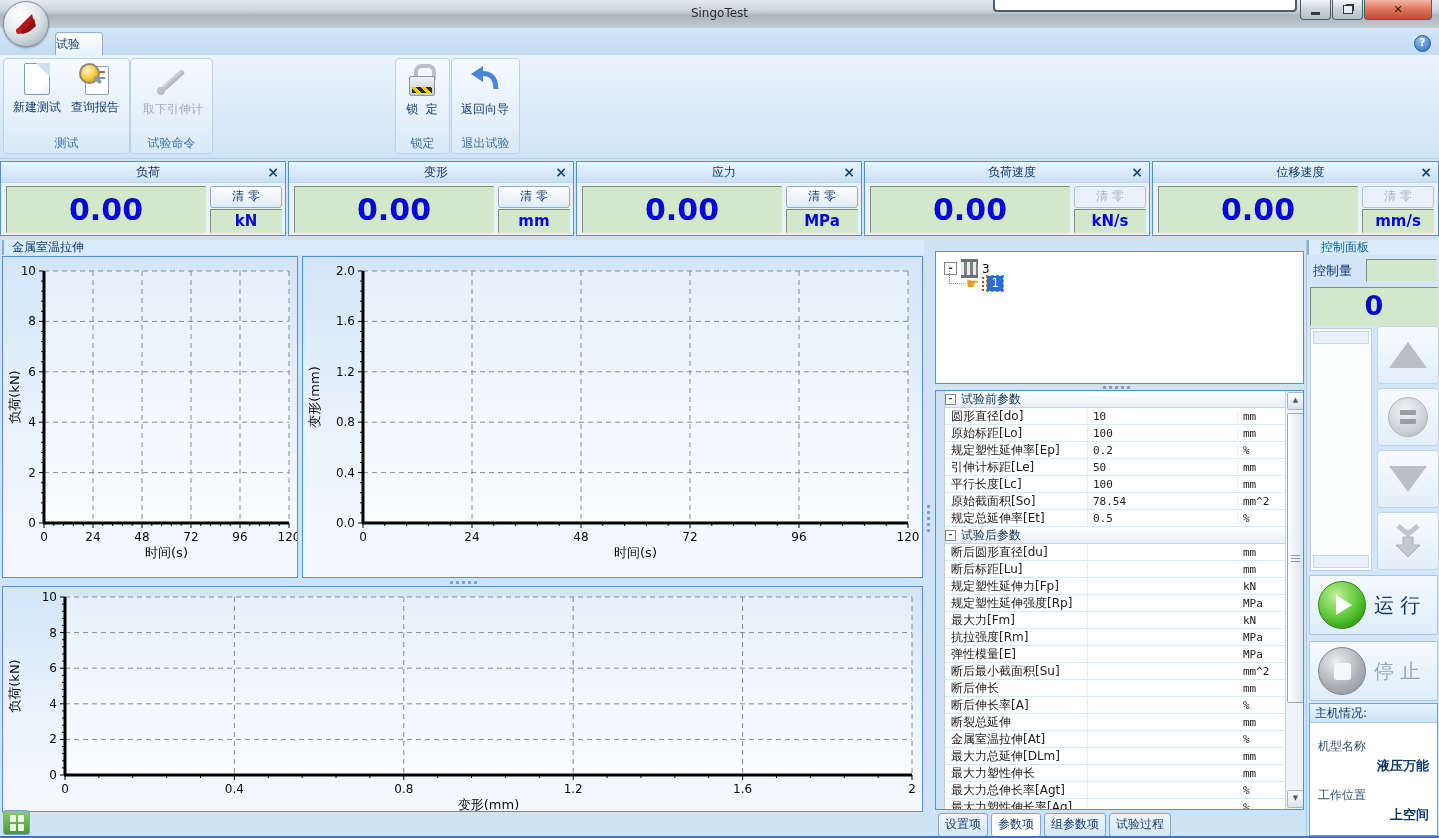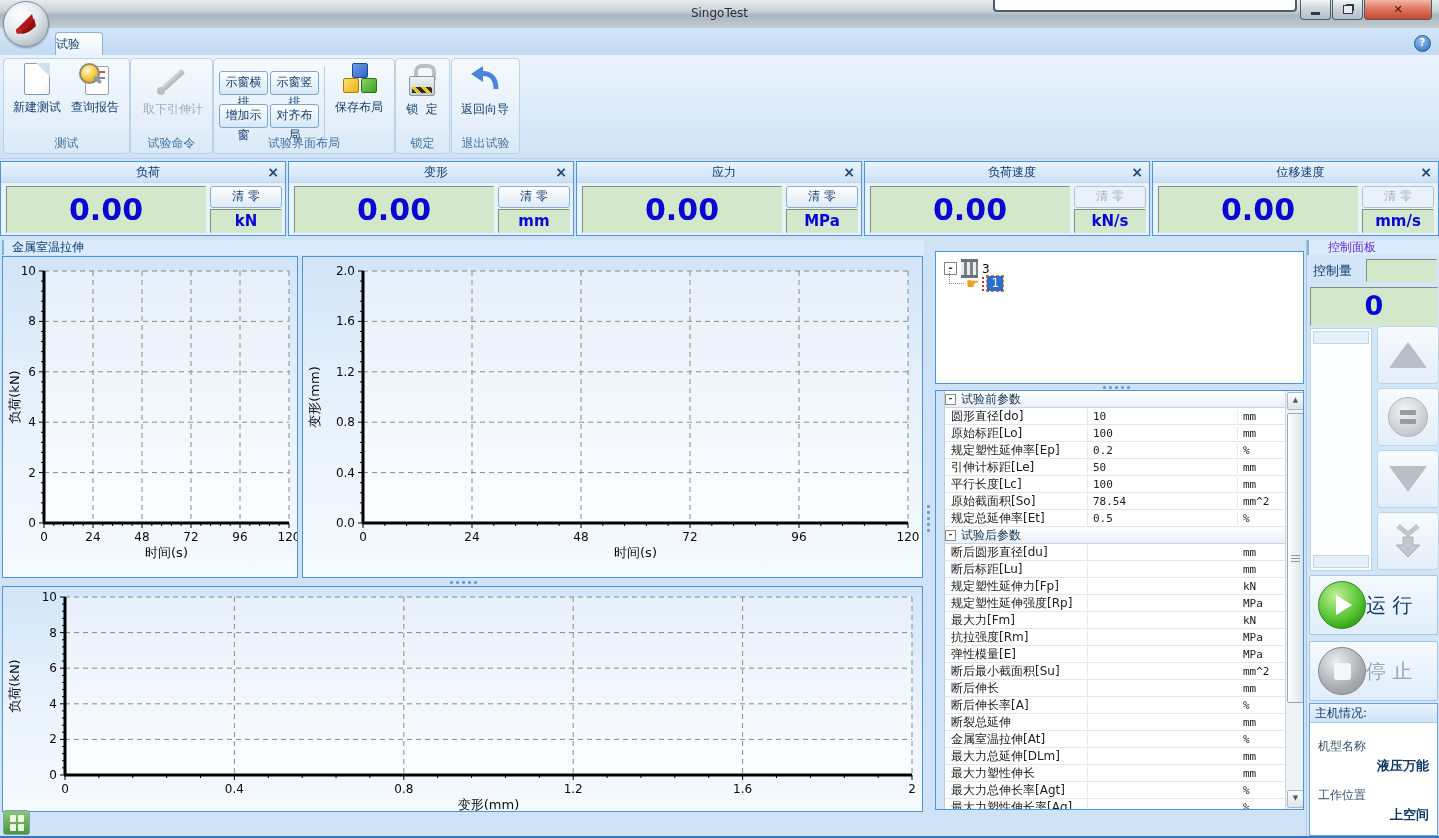--- a/index.html
+++ b/index.html
@@ -134,38 +134,38 @@
     border:1px solid #9aa8b6;border-radius:2px;}
   .sthumb::after{content:'';position:absolute;left:3px;top:50%;width:9px;height:1px;background:#8a98a6;
     box-shadow:0 3px 0 #8a98a6,0 -3px 0 #8a98a6;}
   .bottom-tabs{position:absolute;left:933px;top:811px;width:372px;height:27px;background:#cfe3f6;display:flex;gap:3px;
     padding:2px 0 0 5px;box-sizing:border-box;}
   .btab{height:22px;padding:0 6px;border:1px solid #7ba7d0;border-radius:3px;font-size:12px;color:#1b3f70;
     line-height:20px;background:linear-gradient(180deg,#eef5fc,#d5e6f5);}
   .btab.active{background:#ffffff;}
   
   .ctrlpanel{position:absolute;left:1306px;top:240px;width:133px;height:598px;background:#d3e6f8;border-left:1px solid #a9c6e2;}
-  .cp-header{height:15px;background:#d9ebfc;font-size:12px;color:#6d28d9;line-height:15px;padding-left:19px;border-left:2px solid #7fb0e0;}
+  .cp-header{height:15px;background:#d9ebfc;font-size:12px;color:#0369a1;line-height:15px;padding-left:12px;border-left:2px solid #7fb0e0;}
   .cp-label{position:absolute;left:6px;top:22px;font-size:13px;color:#12386b;}
   .cp-input{position:absolute;left:59px;top:19px;width:69px;height:21px;background:#d3e7ca;
     border:1px solid;border-color:#7f907c #d8e8d0 #d8e8d0 #7f907c;}
   .cp-display{position:absolute;left:3px;top:47px;width:126px;height:37px;background:#d3e7ca;
     border:1px solid;border-color:#7f907c #d8e8d0 #d8e8d0 #7f907c;
     color:#0707d6;font-size:27px;font-weight:bold;text-align:center;line-height:36px;}
   .cp-track{position:absolute;left:3px;top:88px;width:62px;height:243px;background:#fbfdfe;border:1px solid #b9d0e6;box-sizing:border-box;}
   .cp-cap{position:absolute;left:2px;width:54px;height:11px;background:#e7f0f9;border:1px solid #c0d6ea;}
   .jogbtn{position:absolute;left:70px;width:60px;height:56px;border:1px solid #bdd4ea;border-radius:4px;
     background:linear-gradient(180deg,#f7fbfe,#e3eef9);display:flex;align-items:center;justify-content:center;}
   .tri-up{width:0;height:0;border-left:19px solid transparent;border-right:19px solid transparent;border-bottom:26px solid #b9bfc7;}
   .tri-down{width:0;height:0;border-left:19px solid transparent;border-right:19px solid transparent;border-top:26px solid #b9bfc7;}
   .eqcircle{width:38px;height:38px;border-radius:50%;background:radial-gradient(circle at 42% 34%,#f4f5f7,#c6cbd1 70%,#aab0b7);
     border:1px solid #b0b6bd;display:flex;flex-direction:column;gap:4px;align-items:center;justify-content:center;}
   .eqcircle i{width:16px;height:5px;background:#959da5;border-radius:1px;}
   .runbtn,.stopbtn{position:absolute;left:2px;width:129px;height:60px;border:1px solid #a8c6e4;border-radius:2px;
-    background:linear-gradient(180deg,#f4f9fe,#dfedfa);display:flex;align-items:center;padding-left:8px;box-sizing:border-box;gap:0;}
+    background:linear-gradient(180deg,#f4f9fe,#dfedfa);display:flex;align-items:center;padding-left:8px;box-sizing:border-box;gap:8px;}
   .runcircle{width:46px;height:46px;border-radius:50%;border:1px solid #2d8a14;
     background:radial-gradient(circle at 38% 30%,#c2f098,#57c434 55%,#2d9e12 80%,#1f8a08);display:flex;align-items:center;justify-content:center;}
   .runcircle i{width:0;height:0;border-left:16px solid #ffffff;border-top:10px solid transparent;border-bottom:10px solid transparent;margin-left:4px;}
   .stopcircle{width:46px;height:46px;border-radius:50%;border:1px solid #84888d;
     background:radial-gradient(circle at 38% 30%,#eceef0,#a9adb2 60%,#8e9298);display:flex;align-items:center;justify-content:center;}
   .stopcircle i{width:17px;height:17px;background:#f4f6f8;border-radius:3px;}
   .runlabel{font-size:20px;color:#123a66;white-space:pre;}
   .stoplabel{font-size:20px;color:#97a5b4;white-space:pre;}
   .hostbox{position:absolute;left:2px;top:463px;width:129px;height:133px;background:#fff;border:1px solid #6fa3d8;box-sizing:border-box;}
   .hosthdr{height:18px;background:linear-gradient(180deg,#e8f3fd,#cfe4f7);border-bottom:1px solid #aac8e4;
@@ -229,36 +229,20 @@
     </div>
 
     <div class="rgroup" style="left:130px;width:81px;">
       <div class="bigbtn disabled" style="left:10px;width:64px;">
         <div class="icon-ext"></div>
         <div class="blabel">取下引伸计</div>
       </div>
       <div class="rglabel">试验命令</div>
     </div>
 
-    <div class="rgroup" style="left:213px;width:180px;">
-      <div class="smallbtn" style="left:5px;top:12px;">示窗横排</div>
-      <div class="smallbtn" style="left:56px;top:12px;">示窗竖排</div>
-      <div class="smallbtn" style="left:5px;top:45px;">增加示窗</div>
-      <div class="smallbtn" style="left:56px;top:45px;">对齐布局</div>
-      <div class="vsep" style="left:110px;"></div>
-      <div class="bigbtn" style="left:116px;">
-        <div class="icon-cubes">
-            <span class="c-blue"></span>
-            <span class="c-yellow"></span>
-            <span class="c-green"></span>
-          </div>
-        <div class="blabel">保存布局</div>
-      </div>
-      <div class="rglabel">试验界面布局</div>
-    </div>
 
     <div class="rgroup" style="left:395px;width:53px;">
       <div class="bigbtn" style="left:-3px;">
         <div class="icon-lock">
             <span class="shackle"></span>
             <span class="body"></span>
           </div>
         <div class="blabel">锁  定</div>
       </div>
       <div class="rglabel">锁定</div>
@@ -745,20 +729,26 @@
           <span class="punit">%</span>
         </div>
       </div>
     <div class="pscroll">
       <div class="sbtn" style="top:1px;">▲</div>
       <div class="sthumb"></div>
       <div class="sbtn" style="bottom:1px;">▼</div>
     </div>
   </div>
 
+  <div class="bottom-tabs">
+      <div class="btab">设置项</div>
+      <div class="btab active">参数项</div>
+      <div class="btab">组参数项</div>
+      <div class="btab">试验过程</div>
+    </div>
 
   <div class="ctrlpanel">
     <div class="cp-header">控制面板</div>
     <div class="cp-label">控制量</div>
     <div class="cp-input"></div>
     <div class="cp-display">0</div>
     <div class="cp-track">
       <div class="cp-cap" style="top:2px;"></div>
       <div class="cp-cap" style="bottom:2px;"></div>
     </div>

